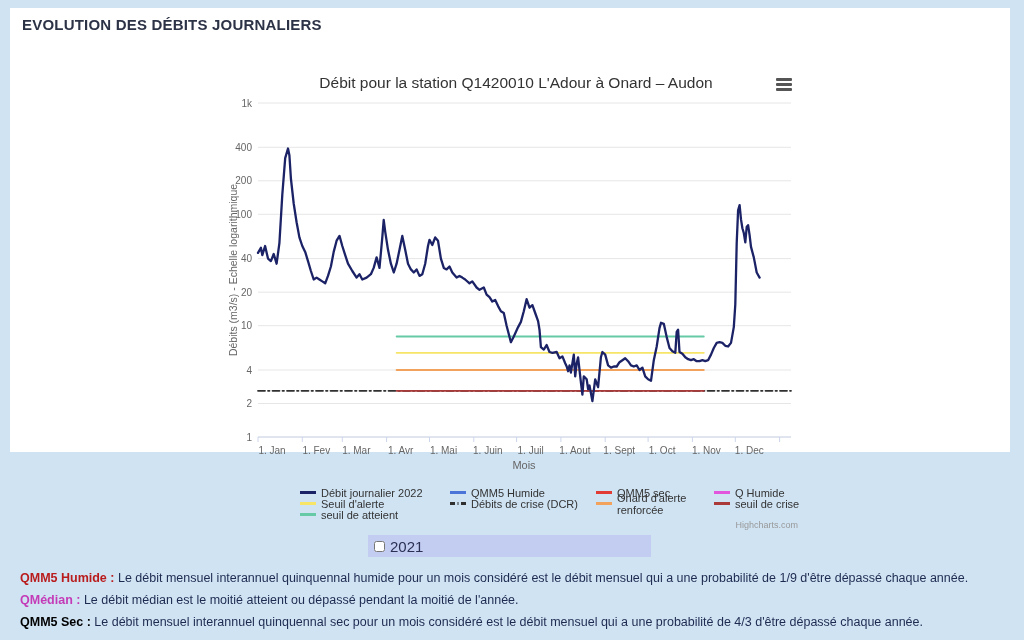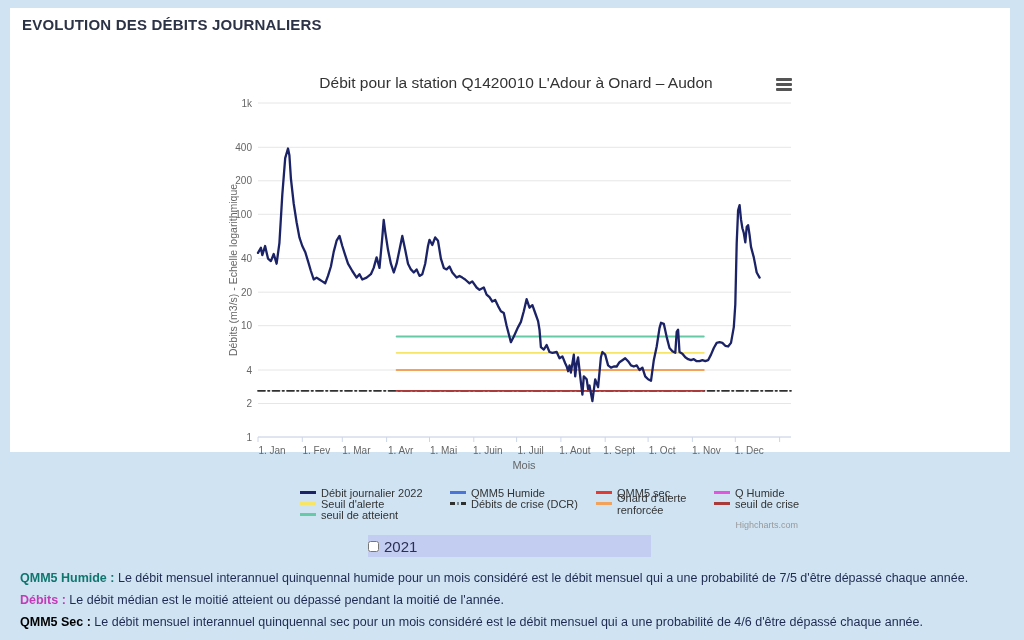--- a/index.html
+++ b/index.html
@@ -14,21 +14,21 @@
   #chart-svg text { font-family:"Liberation Sans", sans-serif; }
   .export-btn { position:absolute; left:549px; top:9px; width:18px; height:15px; cursor:pointer;
                 display:flex; flex-direction:column; justify-content:space-between; padding:1px 1px; }
   .export-btn .bar { display:block; width:16px; height:2.6px; background:#555; border-radius:1px; }
   .legend { position:absolute; left:0; top:419px; width:580px; padding-left:74px;
             display:grid; grid-template-columns:150px 146px 118px auto; grid-auto-rows:11px; }
   .lg-item { display:flex; align-items:center; gap:5px; font-size:11px; color:#333; cursor:pointer; }
   .lg-item svg { display:block; flex:0 0 auto; }
   .credit { position:absolute; top:452px; right:8px; font-size:9px; color:#999; }
   .year-bar { position:absolute; left:358px; top:527px; width:283px; height:22px;
-              display:flex; align-items:center; gap:5px; cursor:pointer; }
+              display:flex; align-items:center; gap:5px; padding-left:6px; cursor:pointer; }
   .year-bar input { width:11px; height:11px; margin:0; }
   .year-bar label { font-size:15px; color:#2b3052; cursor:pointer; }
   .notes { position:absolute; left:10px; top:563px; right:12px; }
   .notes p { font-size:12.5px; line-height:14px; margin:0 0 8px 0; color:#1e2a50; }
   .notes .term { font-weight:700; }
 </style>
 </head>
 <body>
 
 <div class="page" style="background: rgb(207, 227, 243);">
@@ -157,19 +157,19 @@
         </div>
       <div class="credit">Highcharts.com</div>
     </div>
 
     <div class="year-bar" style="background: rgb(195, 205, 242);">
       <input type="checkbox" id="y2021" style="">
       <label for="y2021">2021</label>
     </div>
 
     <div class="notes">
-      <p><span class="term" style="color: #0f766e;">QMM5 Humide :</span><span> Le débit mensuel interannuel quinquennal humide pour un mois considéré est le débit mensuel qui a une probabilité de 7/5 d'être dépassé chaque année.</span></p>
-      <p><span class="term" style="color: rgb(196, 59, 183);">Débits :</span><span> Le débit médian est le moitié atteient ou dépassé pendant la moitié de l'année.</span></p>
-      <p><span class="term" style="color: #000000;">QMM5 Sec :</span><span> Le débit mensuel interannuel quinquennal sec pour un mois considéré est le débit mensuel qui a une probabilité de 4/6 d'être dépassé chaque année.</span></p>
+      <p><span class="term" style="color: #b91c1c;">QMM5 Humide :</span><span> Le débit mensuel interannuel quinquennal humide pour un mois considéré est le débit mensuel qui a une probabilité de 1/9 d'être dépassé chaque année.</span></p>
+      <p><span class="term" style="color: rgb(196, 59, 183);">QMédian :</span><span> Le débit médian est le moitié atteient ou dépassé pendant la moitié de l'année.</span></p>
+      <p><span class="term" style="color: #000000;">QMM5 Sec :</span><span> Le débit mensuel interannuel quinquennal sec pour un mois considéré est le débit mensuel qui a une probabilité de 4/3 d'être dépassé chaque année.</span></p>
     </div>
 
   </div>
 </div>
 
 </body></html>

